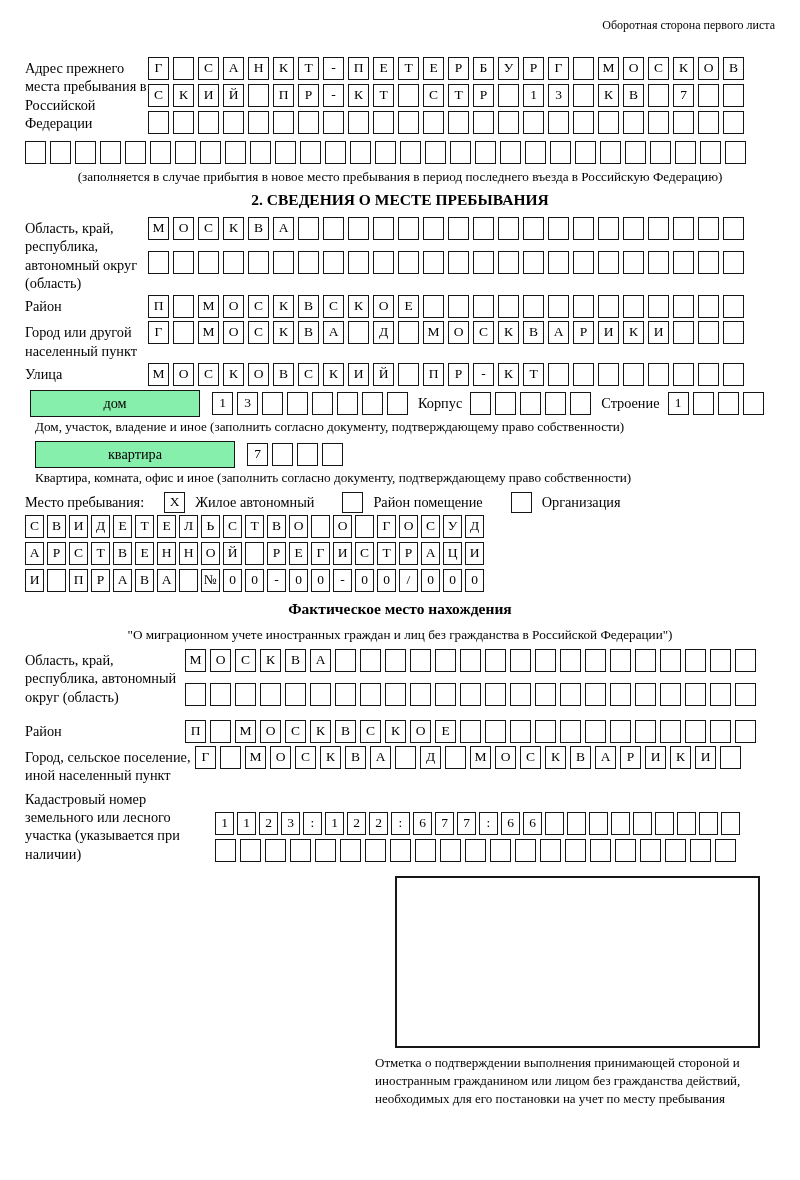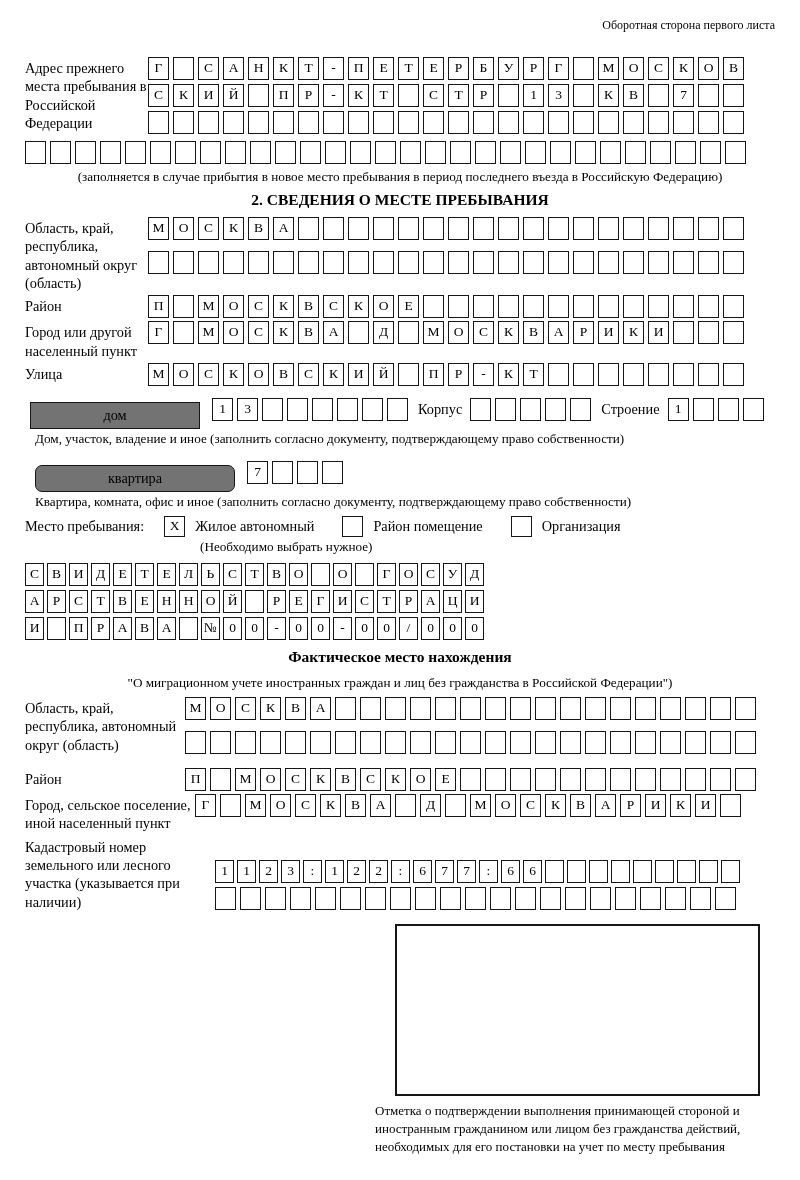--- a/index.html
+++ b/index.html
@@ -31,24 +31,24 @@
   }
   .c22 .cell { width: 19px; margin-right: 3px; }
   .mb4 { margin-bottom: 4px; }
 
   .center-note { text-align: center; font-size: 13.2px; line-height: 1.3; margin: 2px 0 6px 0; }
   .sec-title { text-align: center; font-weight: bold; font-size: 15.5px; margin: 4px 0 8px 0; }
 
   .house-row { display: flex; align-items: center; margin: 4px 0 2px 0; }
   .label-box {
     border: 1.5px solid #161616; height: 27px; display: flex; align-items: center;
-    justify-content: center; font-size: 14.3px; flex: none; background:#737373;margin-top:12px;
+    justify-content: center; font-size: 14.3px; flex: none; background:#86efac;
   }
   .box-dom { width: 170px; margin-left: 5px; margin-right: 12px; }
-  .box-kv  { width: 200px; margin-left: 10px; margin-right: 12px; border-radius: 7px; }
+  .box-kv  { width: 200px; margin-left: 10px; margin-right: 12px; }
   .inline-label { font-size: 14.3px; margin: 0 8px 0 6px; }
   .small-note { font-size: 13.2px; margin: 2px 0 6px 10px; }
 
   .stay-row { display: flex; align-items: center; font-size: 14.3px; margin: 6px 0 2px 0; }
   .stay-label { margin-right: 10px; }
   .chk {
     flex: none; width: 21px; height: 21px; border: 1.5px solid #161616;
     text-align: center; font-size: 13.5px; line-height: 18px; margin: 0 10px;
   }
   .opt-label { margin-right: 18px; }
@@ -381,21 +381,20 @@
 
   <div class="stay-row">
     <span class="stay-label">Место пребывания:</span>
     <span class="chk">X</span>
     <span class="opt-label">Жилое автономный</span>
     <span class="chk"></span>
     <span class="opt-label">Район помещение</span>
     <span class="chk"></span>
     <span class="opt-label">Организация</span>
   </div>
-  <div class="stay-note">(Необходимо выбрать нужное)</div>
 
   <div class="frow">
     <div class="rows">
       <div class="cells c22">
           <span class="cell">С</span>
           <span class="cell">В</span>
           <span class="cell">И</span>
           <span class="cell">Д</span>
           <span class="cell">Е</span>
           <span class="cell">Т</span>

